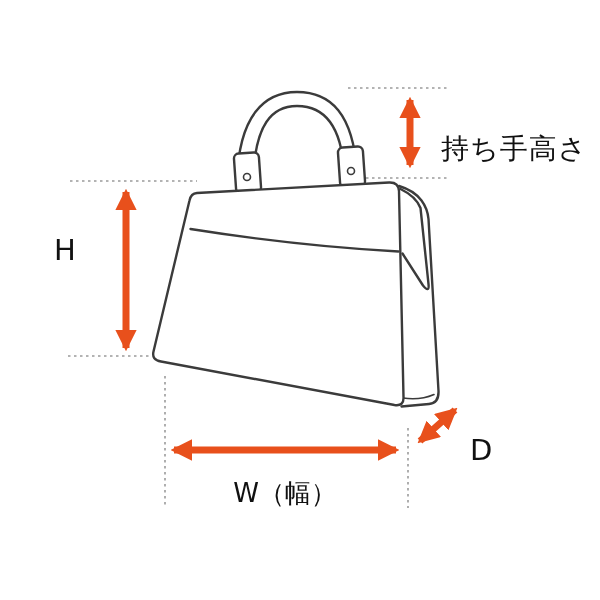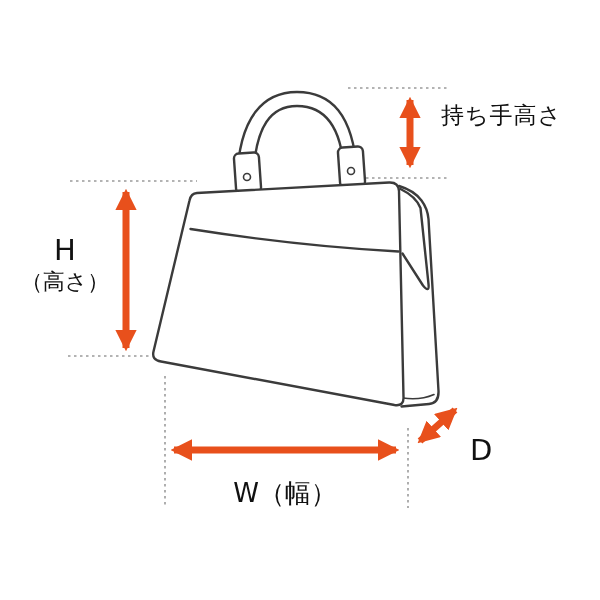--- a/index.html
+++ b/index.html
@@ -13,21 +13,21 @@
 
   
   .outline      { fill: none;    stroke-width: 2.4; stroke-linecap: round; stroke-linejoin: round; }
   .outline-fill { fill: #ffffff; stroke-width: 2.4; stroke-linecap: round; stroke-linejoin: round; }
   .thin         { fill: #ffffff; stroke-width: 1.6; stroke-linecap: round; }
   .seam         { fill: none;    stroke-width: 1.6; stroke-linecap: round; }
   .guide        { fill: none;    stroke-width: 1.6; stroke-dasharray: 2.5 3.5; }
   .arrow        { fill: none;    stroke-width: 7; }
 
   .label { position: absolute; color: #111111; }
-  .lbl-handle { left: 441px; top: 100px; font-size: 23px; letter-spacing: 1px; }
+  .lbl-handle { left: 441px; top: 130px; font-size: 28px; letter-spacing: 1px; }
   .lbl-h { left: 14px; top: 232px; width: 102px; text-align: center; line-height: 1.25; }
   .lbl-h .letter { font-size: 29px; }
   .lbl-h .name   { font-size: 22px; }
   .lbl-w { left: 198px; top: 476px; width: 174px; text-align: center; font-size: 26px; }
   .lbl-d { left: 458px; top: 432px; line-height: 1.3; }
   .lbl-d .letter { font-size: 29px; padding-left: 12px; }
   .lbl-d .name   { font-size: 22px; }
 </style>
 </head>
 <body>
@@ -67,21 +67,20 @@
     <line class="arrow" x1="410" y1="100" x2="410" y2="165" marker-start="url(#ah)" marker-end="url(#ah)" stroke="#E8501C"></line>
     <line class="arrow" x1="126" y1="192" x2="126" y2="348" marker-start="url(#ah)" marker-end="url(#ah)" stroke="#E8501C"></line>
     <line class="arrow" x1="174" y1="450" x2="396" y2="450" marker-start="url(#ah)" marker-end="url(#ah)" stroke="#E8501C"></line>
     <line class="arrow" x1="420" y1="441" x2="455" y2="410" marker-start="url(#ah)" marker-end="url(#ah)" stroke="#E8501C"></line>
   </svg>
 
   <div class="label lbl-handle">持ち手高さ</div>
 
   <div class="label lbl-h">
     <div class="letter">H</div>
-    <div class="name">（高さ）</div>
   </div>
 
   <div class="label lbl-w">W（幅）</div>
 
   <div class="label lbl-d">
     <div class="letter">D</div>
   </div>
 
 </div>
 

